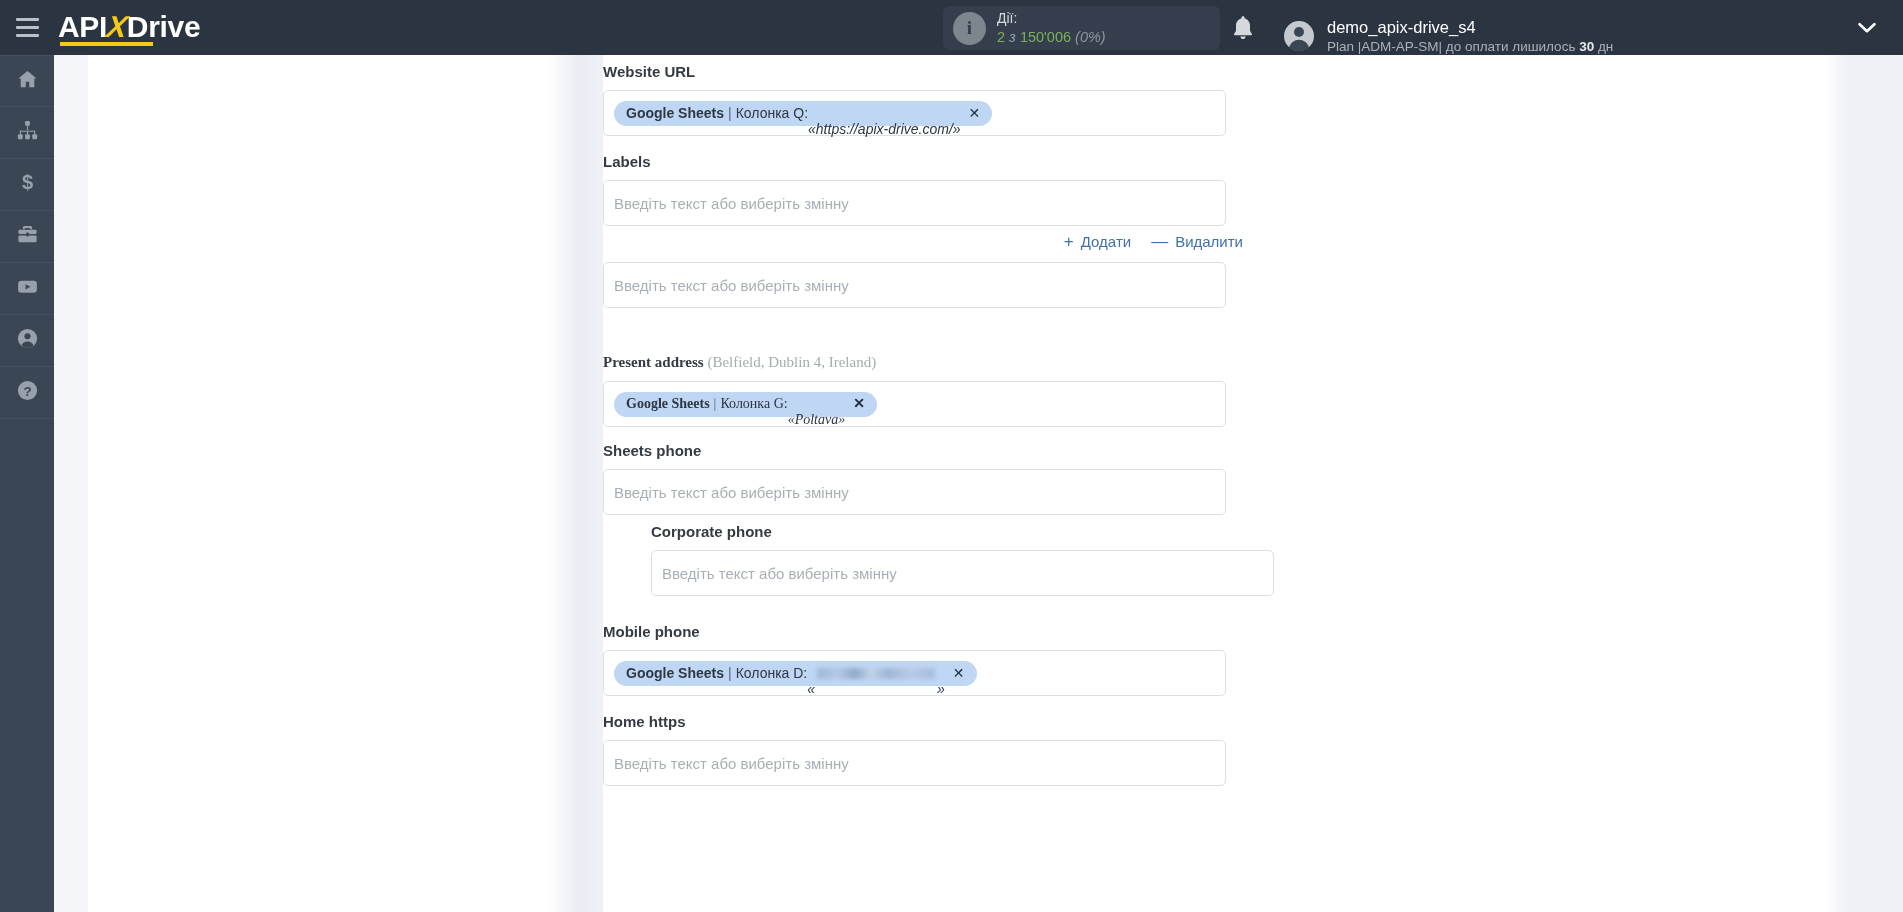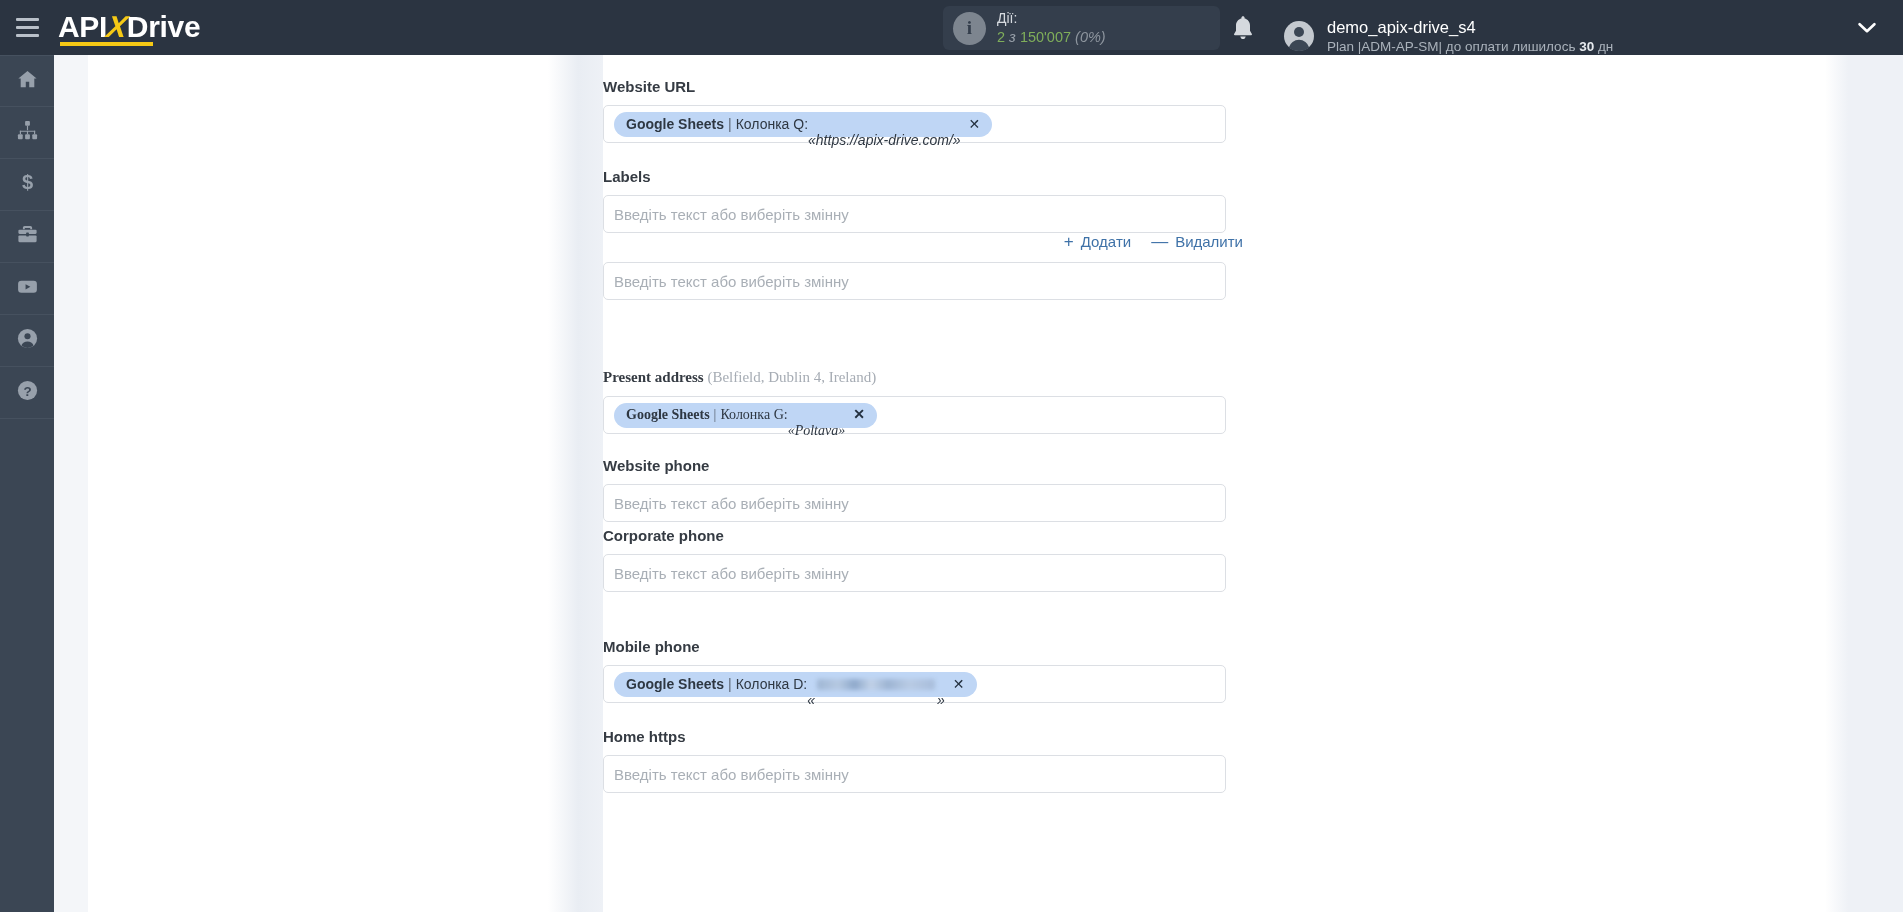--- a/index.html
+++ b/index.html
@@ -179,30 +179,29 @@
     width: 1222px;
   }
   .field { position: absolute; left: 0; width: 640px; }
 
   .field-label {
     font-size: 15px;
     color: #353b43;
     font-weight: bold;
     margin-bottom: 10px;
     white-space: nowrap;
-    margin-top: 15px;
   }
   .field-label .hint {
     color: #a6acb4;
     font-weight: normal;
   }
 
   .input-box {
     width: 623px;
-    height: 38px;
+    height: 46px;
     border: 1px solid #dcdfe4;
     border-radius: 5px;
     background: #ffffff;
     display: flex;
     align-items: center;
     padding: 0 10px;
     cursor: text;
   }
   .placeholder {
     font-size: 15px;
@@ -277,21 +276,21 @@
     <div class="brand-text"><span>API</span><span class="x">X</span><span>Drive</span></div>
     <div class="brand-underline"></div>
   </div>
 
   <div class="actions-pill">
     <div class="info-circle">i</div>
     <div class="actions-txt">
       <div class="actions-title">Дії:</div>
       <div class="actions-value"><span>2</span>
         <span class="sep">з</span>
-        <span>150'007</span>
+        <span>150'006</span>
         <span class="pct">(0%)</span>
       </div>
     </div>
   </div>
 
   <div class="bell">
     <svg viewBox="0 0 24 26" width="24" height="26">
       <path d="M12 1.2c-.9 0-1.6.7-1.6 1.6v.8C7.2 4.3 5 7.1 5 10.4v5.3L3.1 19c-.3.5.1 1.2.7 1.2h16.4c.6 0 1-.7.7-1.2L19 15.7v-5.3c0-3.3-2.2-6.1-5.4-6.8v-.8c0-.9-.7-1.6-1.6-1.6z" fill="#d5d9de"></path>
       <path d="M9.3 21.5c.3 1.6 1.4 2.6 2.7 2.6s2.4-1 2.7-2.6z" fill="#d5d9de"></path>
     </svg>
@@ -433,26 +432,26 @@
             <span class="chip">
               <b>Google Sheets</b>
               <span class="pipe">|</span>
               <span>Колонка G: </span>
               <span class="val">«Poltava»</span>
               <span class="chip-x">✕</span>
             </span>
           </div>
         </div>
         <div class="field" style="top: 387px;">
-          <div class="field-label">Website phone</div>
+          <div class="field-label">Sheets phone</div>
           <div class="input-box">
             <span class="placeholder">Введіть текст або виберіть змінну</span>
           </div>
         </div>
-        <div class="field" style="top: 457px;">
+        <div class="field" style="top: 468px; padding-left: 48px;">
           <div class="field-label">Corporate phone</div>
           <div class="input-box">
             <span class="placeholder">Введіть текст або виберіть змінну</span>
           </div>
         </div>
         <div class="field" style="top: 568px;">
           <div class="field-label">Mobile phone</div>
           <div class="input-box">
             <span class="chip">
               <b>Google Sheets</b>

